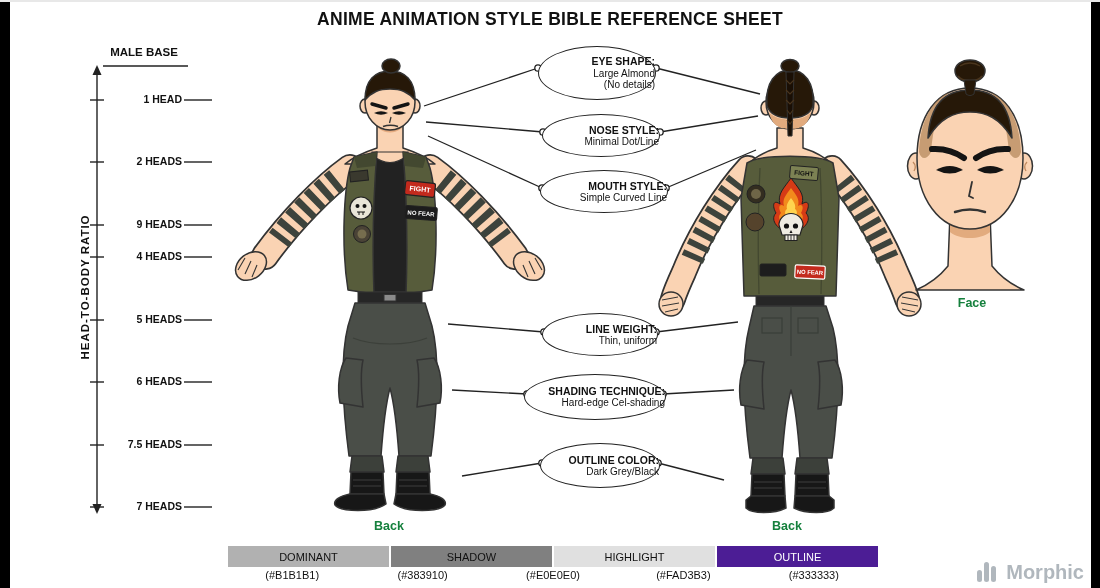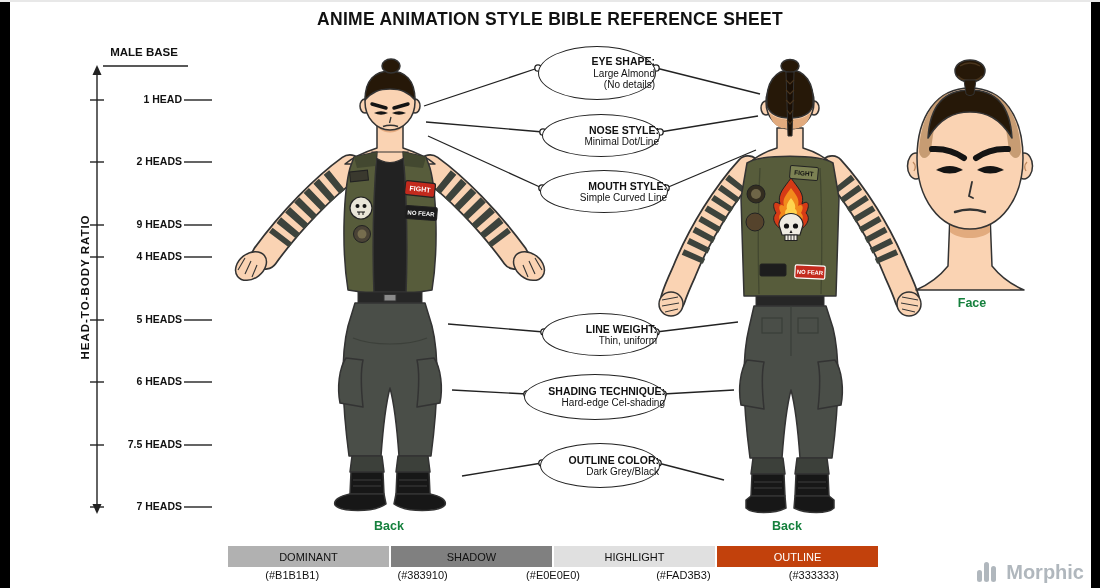--- a/index.html
+++ b/index.html
@@ -346,21 +346,21 @@
     <div class="swatch-row">
       <div class="swatch" style="background: rgb(177, 177, 177); color: rgb(17, 17, 17);">
           <span>DOMINANT</span>
         </div>
       <div class="swatch" style="background: rgb(128, 128, 128); color: rgb(17, 17, 17);">
           <span>SHADOW</span>
         </div>
       <div class="swatch" style="background: rgb(224, 224, 224); color: rgb(17, 17, 17);">
           <span>HIGHLIGHT</span>
         </div>
-      <div class="swatch" style="background: #c2410c; color: rgb(255, 255, 255);">
+      <div class="swatch" style="background: #4c1d95; color: rgb(255, 255, 255);">
           <span>OUTLINE</span>
         </div>
     </div>
     <div class="hex-row">
       <div class="hex">(#B1B1B1)</div>
       <div class="hex">(#383910)</div>
       <div class="hex">(#E0E0E0)</div>
       <div class="hex">(#FAD3B3)</div>
       <div class="hex">(#333333)</div>
     </div>

